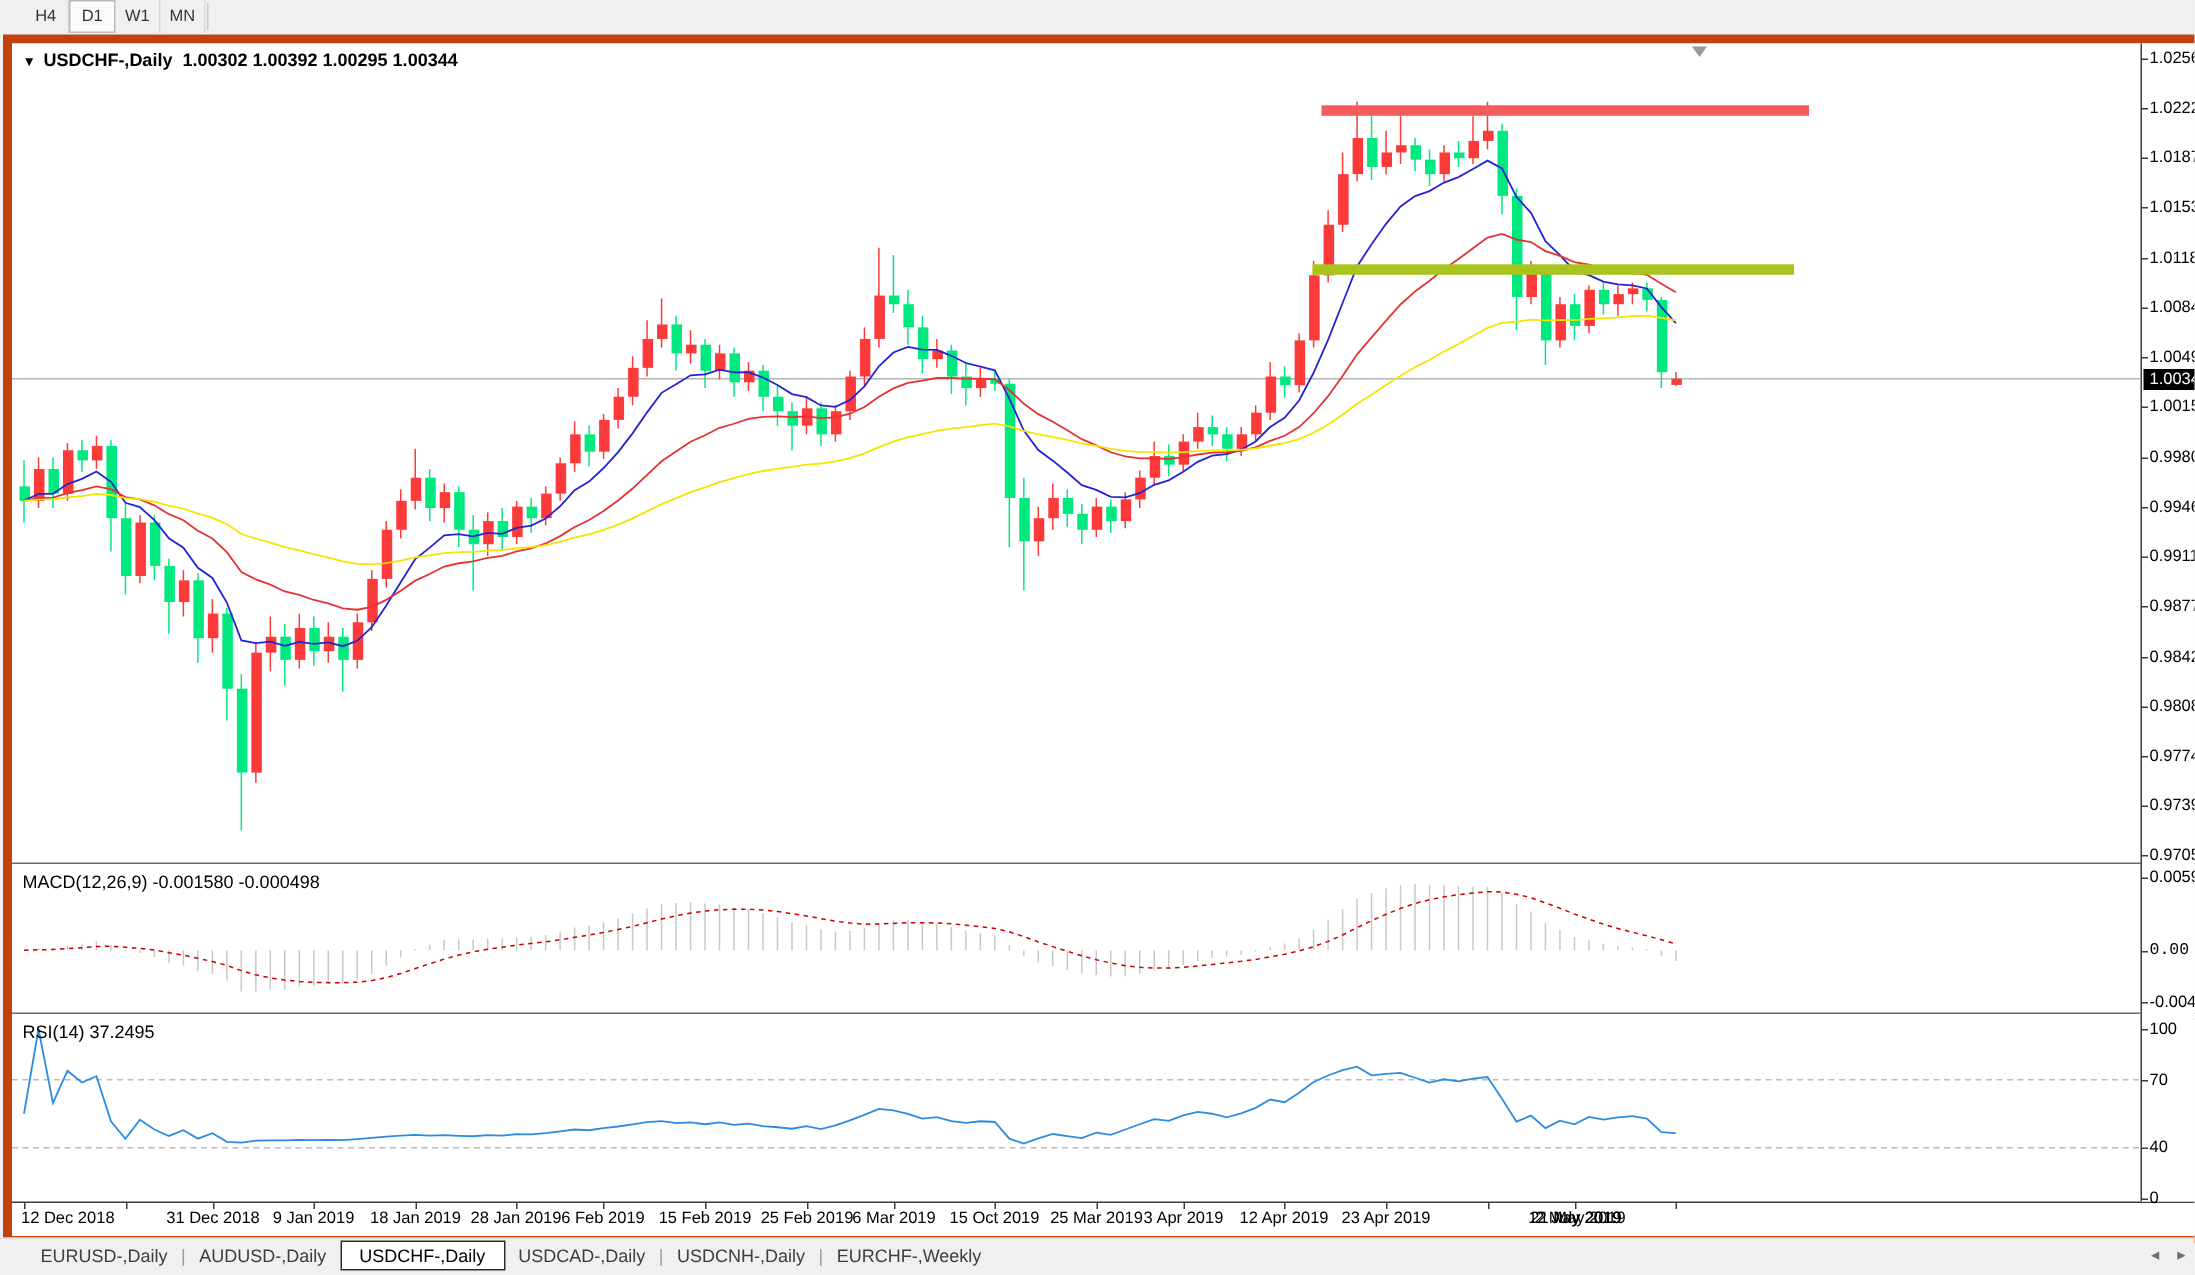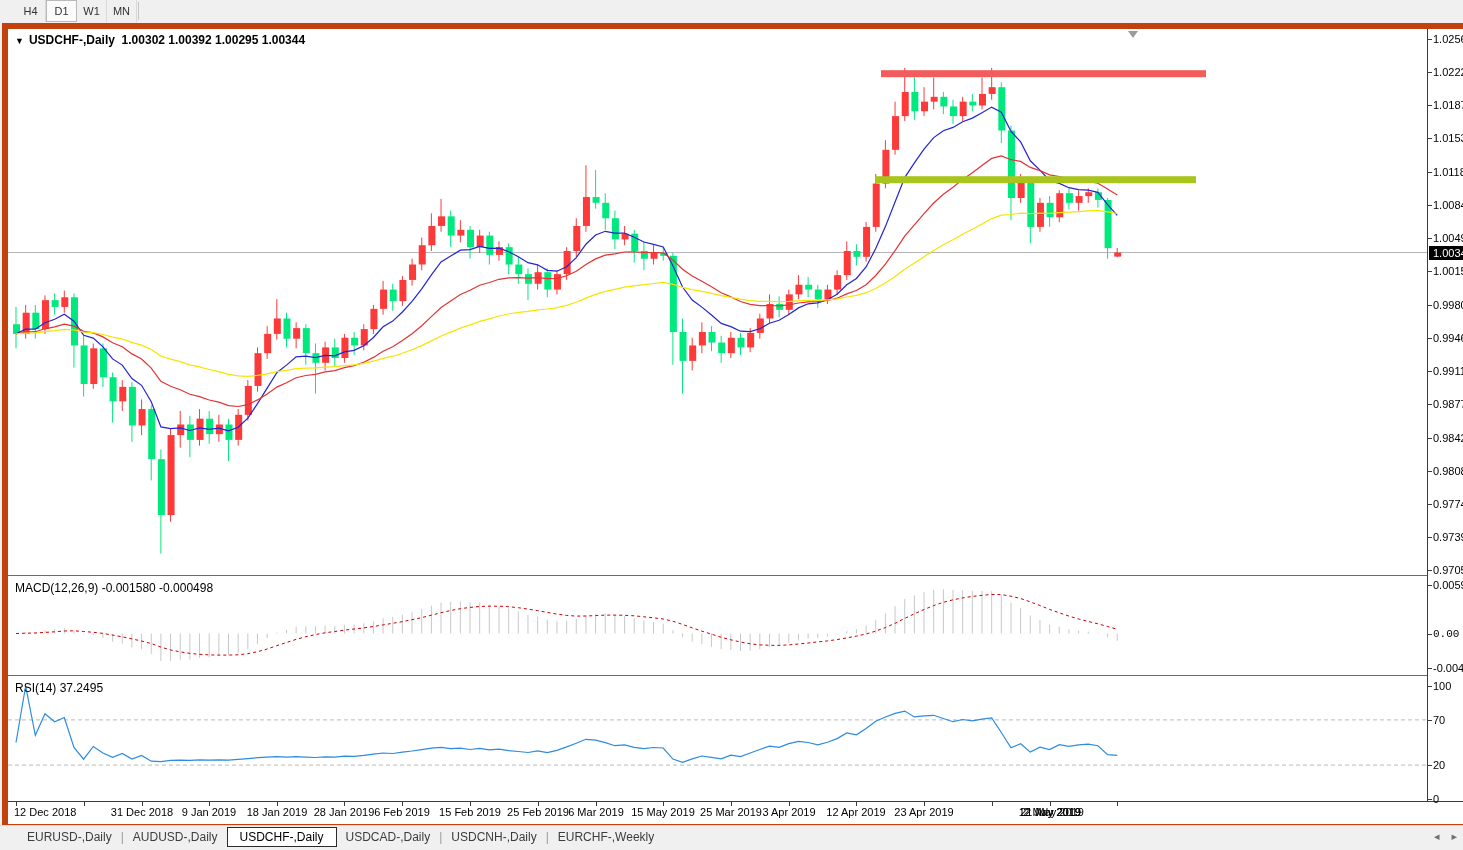--- a/index.html
+++ b/index.html
@@ -700,21 +700,21 @@
       <div class="date-label" style="left: 336px;">28 Jan 2019</div>
       <div class="date-tick" style="left: 394px;"></div>
       <div class="date-label" style="left: 394px;">6 Feb 2019</div>
       <div class="date-tick" style="left: 462px;"></div>
       <div class="date-label" style="left: 462px;">15 Feb 2019</div>
       <div class="date-tick" style="left: 530px;"></div>
       <div class="date-label" style="left: 530px;">25 Feb 2019</div>
       <div class="date-tick" style="left: 588px;"></div>
       <div class="date-label" style="left: 588px;">6 Mar 2019</div>
       <div class="date-tick" style="left: 655px;"></div>
-      <div class="date-label" style="left: 655px;">15 May 2019</div>
+      <div class="date-label" style="left: 655px;">15 Oct 2019</div>
       <div class="date-tick" style="left: 723px;"></div>
       <div class="date-label" style="left: 723px;">25 Mar 2019</div>
       <div class="date-tick" style="left: 781px;"></div>
       <div class="date-label" style="left: 781px;">3 Apr 2019</div>
       <div class="date-tick" style="left: 848px;"></div>
       <div class="date-label" style="left: 848px;">12 Apr 2019</div>
       <div class="date-tick" style="left: 916px;"></div>
       <div class="date-label" style="left: 916px;">23 Apr 2019</div>
       <div class="date-tick" style="left: 984px;"></div>
       <div class="date-label" style="left: 1024px; margin-left: 20px;">2 May 2019</div>
@@ -762,21 +762,21 @@
       <div class="ax-label" style="top: 556px;">0.00597</div>
       <div class="ax-tick" style="top: 605px;"></div>
       <div class="ax-label" style="top: 605px; font-family: Liberation Mono, monospace;">0.00</div>
       <div class="ax-tick" style="top: 639px;"></div>
       <div class="ax-label" style="top: 639px;">-0.004243</div>
       <div class="ax-tick" style="top: 657px;"></div>
       <div class="ax-label" style="top: 657px;">100</div>
       <div class="ax-tick" style="top: 691px;"></div>
       <div class="ax-label" style="top: 691px;">70</div>
       <div class="ax-tick" style="top: 736px;"></div>
-      <div class="ax-label" style="top: 736px;">20</div>
+      <div class="ax-label" style="top: 736px;">40</div>
       <div class="ax-tick" style="top: 770px;"></div>
       <div class="ax-label" style="top: 770px;">0</div>
       <div class="price-badge" style="top: 217px; background: rgb(0, 0, 0); color: rgb(255, 255, 255);">1.00344</div>
     </div>
 </div>
 
 <div class="tab-bar">
   <div id="tabs" style="display:flex;align-items:center;">
       <div class="tab">EURUSD-,Daily</div>
       <div class="tab-sep">|</div>

